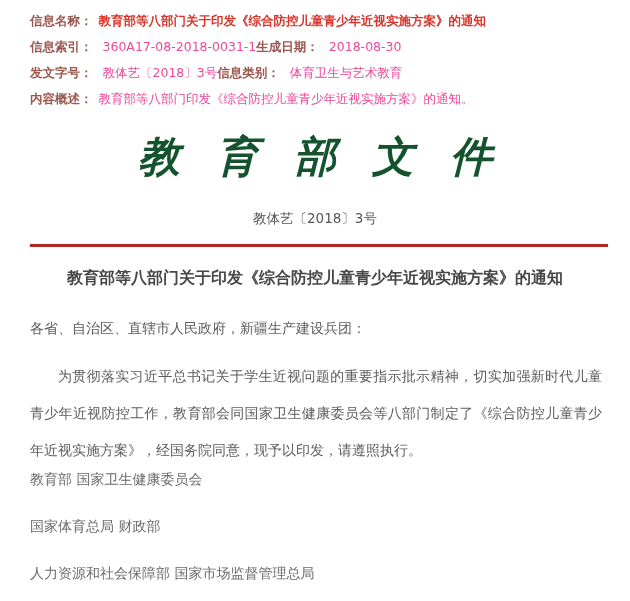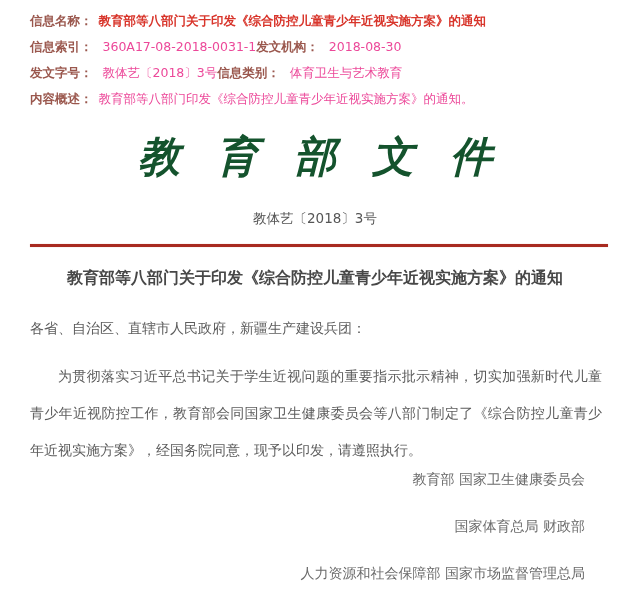--- a/index.html
+++ b/index.html
@@ -95,21 +95,20 @@
     font-size: 14px;
     line-height: 37px;
     color: #5c5c5c;
     text-indent: 2em;
     text-align: justify;
   }
 
   
   .signoffs {
     margin: 1px 45px 0 30px;
-    text-align: right;
     font-size: 14px;
     color: #6b6b6b;
   }
   .signoff-line { margin-bottom: 29px; line-height: 18px; }
   .signoff-line:last-child { margin-bottom: 16px; }
 </style>
 </head>
 <body>
 
 <div class="page">
@@ -120,21 +119,21 @@
       <span class="mlabel">信息名称：</span>
       <span class="mvalue red">教育部等八部门关于印发《综合防控儿童青少年近视实施方案》的通知</span>
     </div>
 
     <div class="meta-row">
       <span class="meta-col1">
         <span class="mlabel">信息索引：</span>
         <span class="mvalue">360A17-08-2018-0031-1</span>
       </span>
       <span class="meta-col2">
-        <span class="mlabel">发文机构：</span>
+        <span class="mlabel">生成日期：</span>
         <span class="mvalue">2018-08-30</span>
       </span>
     </div>
 
     <div class="meta-row">
       <span class="meta-col1">
         <span class="mlabel">发文字号：</span>
         <span class="mvalue">教体艺〔2018〕3号</span>
       </span>
       <span class="meta-col3">

